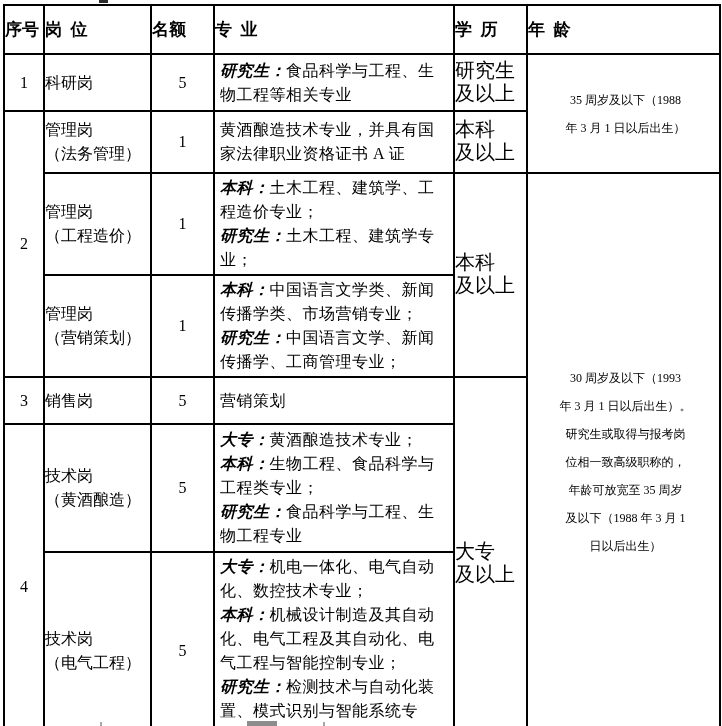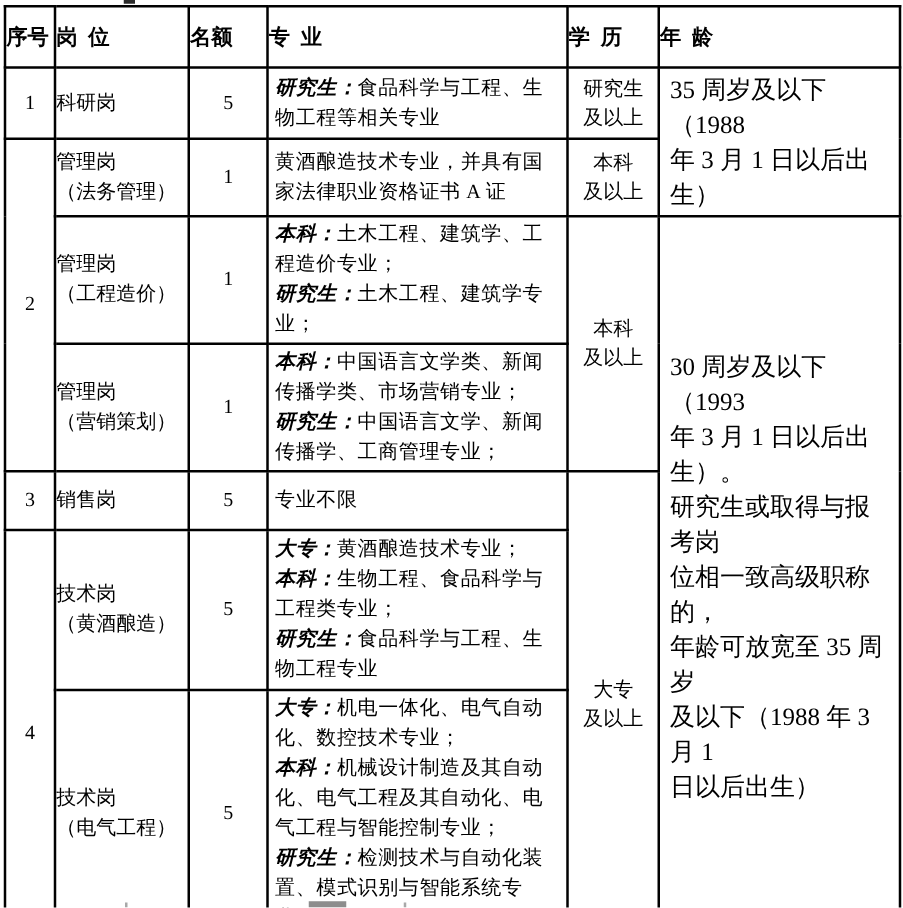--- a/index.html
+++ b/index.html
@@ -49,29 +49,30 @@
   }
   td.major {
     font-size: 16px;
     line-height: 24px;
     letter-spacing: 0.5px;
     text-align: left;
     padding: 2px 8px 2px 5px;
   }
   td.major b { letter-spacing: 0.5px; font-style: italic; }
   td.degree {
-    text-align: center;
-    font-size: 16px;
+    text-align: left;
+    font-size: 20px;
     line-height: 23px;
     white-space: pre-line;
+    font-family: Liberation Mono, monospace;
   }
   td.age {
-    font-size: 20px;
+    font-size: 12px;
     line-height: 28px;
-    text-align: left;
+    text-align: center;
     padding: 0 4px 0 8px;
     white-space: pre-line;
     font-family: Liberation Serif, serif;
   }
 
   .top-fragment {
     position: absolute;
     left: 99px; top: 0;
     width: 9px; height: 3px;
     background: #2b2b2b;
@@ -172,21 +173,21 @@
           <div><b>本科：</b>中国语言文学类、新闻传播学类、市场营销专业；</div>
           <div><b>研究生：</b>中国语言文学、新闻传播学、工商管理专业；</div>
         </td>
   </tr>
 
   <tr style="height:47px">
     <td class="no">3</td>
     <td class="post">销售岗</td>
     <td class="quota">5</td>
     <td class="major">
-          <div>专业不限</div>
+          <div>营销策划</div>
         </td>
     <td class="degree" rowspan="3">大专
 及以上</td>
   </tr>
 
   <tr style="height:128px">
     <td class="no" rowspan="2">4</td>
     <td class="post">技术岗
 （黄酒酿造）</td>
     <td class="quota">5</td>

